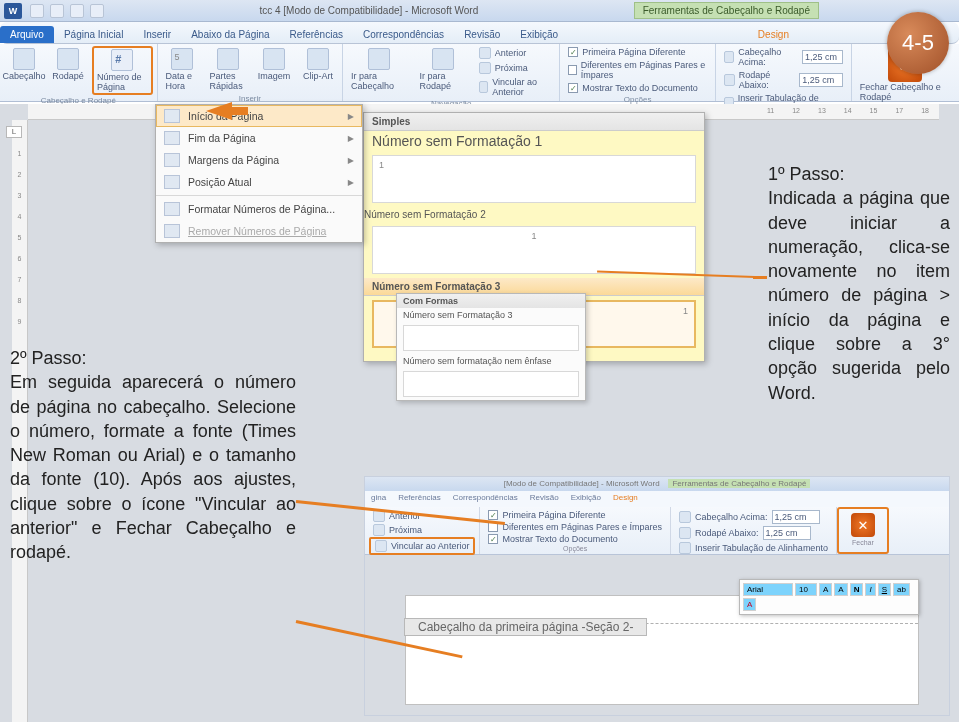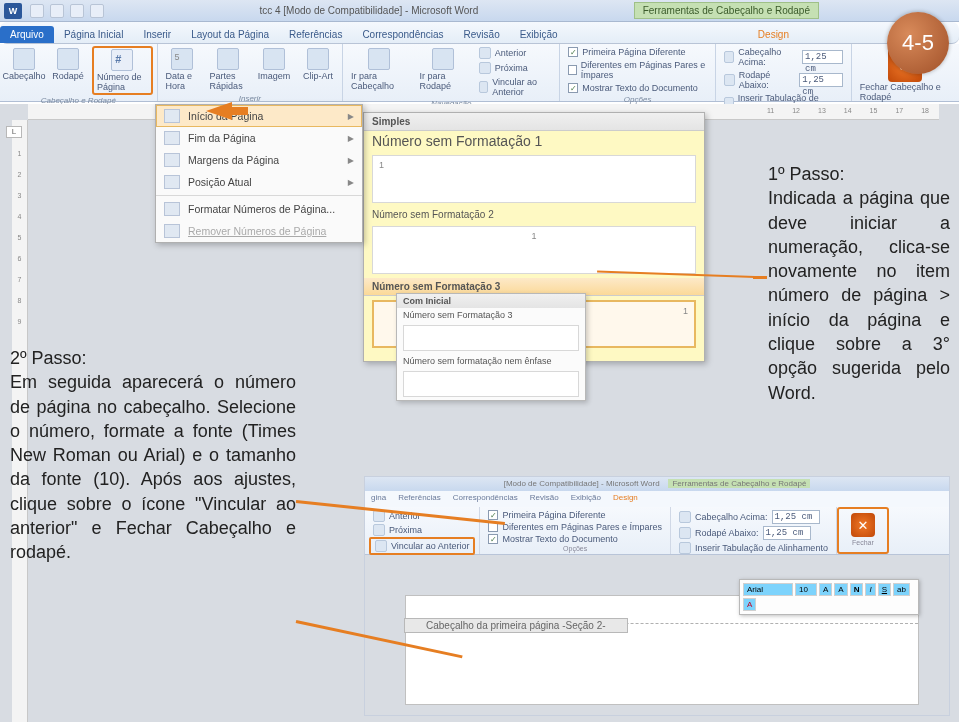--- a/index.html
+++ b/index.html
@@ -16,28 +16,28 @@
 
 .ribbon-tabs { height: 22px; background: linear-gradient(#f4f8fd,#e4edf7); display: flex; align-items: flex-end; font-size: 10px; border-bottom: 1px solid #b8c4d6; border-radius: 7px; }
 .ribbon-tabs .file { background: #2a6fc9; color: #fff; padding: 3px 10px; border-radius: 3px 3px 0 0; }
 .ribbon-tabs .tab { padding: 3px 10px; color: #3a5a8a; cursor: pointer; }
 .ribbon-tabs .tab.active { color: #e67e22; font-weight: 500; }
 
 
 .ribbon { height: 58px; background: linear-gradient(#f6f9fd,#e8eff8); border-bottom: 1px solid #b0bed4; display: flex; font-size: 9px; }
 .ribbon-group { border-right: 1px solid #c8d4e5; display: flex; flex-direction: column; justify-content: space-between; padding: 2px 4px; }
 .ribbon-group .btns { display: flex; gap: 4px; flex: 1; align-items: flex-start; }
-.ribbon-group .label { text-align: center; color: #7a8aa0; font-size: 8px; padding: 1px 0; font-style: italic; }
+.ribbon-group .label { text-align: center; color: #7a8aa0; font-size: 8px; padding: 1px 0; }
 .big-btn { display: flex; flex-direction: column; align-items: center; padding: 2px 4px; color: #4a5a7a; cursor: pointer; min-width: 40px; }
 .big-btn .ic { width: 22px; height: 22px; background: #d8e4f2; border: 1px solid #b0c0d8; border-radius: 2px; margin-bottom: 1px; }
 .small-row { display: flex; flex-direction: column; gap: 1px; }
 .small-btn { display: flex; align-items: center; gap: 4px; padding: 1px 4px; color: #4a5a7a; font-size: 9px; cursor: pointer; }
 .small-btn .sic { width: 12px; height: 12px; background: #dce6f2; border: 1px solid #b8c8dc; border-radius: 2px; }
 .chk { width: 10px; height: 10px; border: 1px solid #8a9ab0; background: #fff; display: inline-flex; align-items: center; justify-content: center; font-size: 8px; color: #4a7a4a; }
-.nbox { width: 48px; height: 14px; background: #fff; border: 1px solid #a8b8cc; font-size: 9px; padding: 0 2px; line-height: 12px; font-family: Liberation Mono, monospace; }
+.nbox { width: 48px; height: 14px; background: #fff; border: 1px solid #a8b8cc; font-size: 9px; padding: 0 2px; line-height: 12px; }
 
 
 .big-btn.highlighted { border: 2px solid #e67e22; border-radius: 3px; padding: 1px 3px; }
 
 
 .dropdown { position: absolute; left: 155px; top: 104px; width: 208px; background: #fafafa; border: 1px solid #b0b0b0; box-shadow: 2px 2px 6px rgba(0,0,0,0.25); font-size: 10.5px; z-index: 10; }
 .dropdown-item { display: flex; align-items: center; padding: 4px 8px; gap: 8px; color: #444; cursor: pointer; }
 .dropdown-item:hover, .dropdown-item.hover { background: #fde9c8; border: 1px solid #e8b860; padding: 3px 7px; }
 .dropdown-item .dic { width: 16px; height: 14px; background: #e0e8f2; border: 1px solid #b8c4d8; }
 .dropdown-item .arrow { margin-left: auto; font-size: 8px; color: #888; }
@@ -72,21 +72,21 @@
 
 .mini-shot { position: absolute; left: 364px; bottom: 6px; width: 586px; height: 240px; background: #f2f4f8; border: 1px solid #c8d0de; z-index: 8; }
 .mini-shot .ms-title { height: 14px; background: linear-gradient(#dde6f3,#c8d8ee); font-size: 8px; color: #777; text-align: center; line-height: 14px; }
 .mini-shot .ms-tabs { height: 16px; background: #f4f8fd; display: flex; font-size: 8px; }
 .mini-shot .ms-tabs span { padding: 2px 6px; color: #6a7a9a; }
 .mini-shot .ms-ribbon { height: 48px; background: linear-gradient(#f6f9fd,#e8eff8); border-bottom: 1px solid #b8c4d8; display: flex; font-size: 7px; }
 .mini-shot .ms-ribbon .mg { border-right: 1px solid #d0d8e6; padding: 2px 4px; display: flex; flex-direction: column; }
 .mini-shot .ms-doc { position: relative; height: 160px; background: #d8dce2; }
 .mini-shot .ms-page { position: absolute; left: 40px; top: 40px; right: 30px; height: 110px; background: #fff; border: 1px solid #c0c0c0; }
 .mini-shot .ms-hdr { position: absolute; left: 0; right: 0; top: 0; height: 28px; border-bottom: 1px dashed #b0b0b0; }
-.mini-shot .ms-tag { position: absolute; left: -2px; top: 22px; font-size: 10px; background: #e8e8e8; border: 1px solid #b8b8b8; padding: 1px 21px; color: #666; }
+.mini-shot .ms-tag { position: absolute; left: -2px; top: 22px; font-size: 12px; background: #e8e8e8; border: 1px solid #b8b8b8; padding: 1px 13px; color: #666; }
 .mini-shot .font-float { position: absolute; right: 30px; top: 24px; width: 180px; background: #fdfdfd; border: 1px solid #b8b8b8; box-shadow: 1px 1px 4px rgba(0,0,0,0.25); font-size: 8px; padding: 3px; display: flex; flex-wrap: wrap; gap: 2px; z-index: 12; }
 .mini-shot .font-float .fcell { border: 1px solid #d0d0d0; padding: 1px 3px; background: #7dd3fc; }
 .close-x { width: 34px; height: 34px; border-radius: 4px; background: radial-gradient(circle,#f07828,#c04808); color:#fff; font-size:18px; display:flex; align-items:center; justify-content:center; }
 
 
 .gallery2 { position: absolute; left: 396px; top: 293px; width: 190px; background: #fbfbfb; border: 1px solid #b8b8b8; box-shadow: 2px 2px 5px rgba(0,0,0,0.2); z-index: 11; font-size: 9px; }
 .gallery2 .g2hdr { background: linear-gradient(#f0f0f0,#e4e4e4); font-weight: 600; padding: 2px 6px; color: #555; }
 .gallery2 .g2prev { height: 26px; margin: 3px 6px; background: #fff; border: 1px solid #d8d8d8; }
 
 </style>
@@ -103,21 +103,21 @@
     </div>
   <div class="title-text">tcc 4 [Modo de Compatibilidade] - Microsoft Word</div>
   <div class="subtab">Ferramentas de Cabeçalho e Rodapé</div>
   <div style="width:140px"></div>
 </div>
 
 <div class="ribbon-tabs">
   <div class="file">Arquivo</div>
   <div class="tab">Página Inicial</div>
   <div class="tab">Inserir</div>
-  <div class="tab">Layout da Página</div>
+  <div class="tab">Abaixo da Página</div>
   <div class="tab">Referências</div>
   <div class="tab">Correspondências</div>
   <div class="tab">Revisão</div>
   <div class="tab">Exibição</div>
   <div style="flex:1"></div>
   <div class="tab active">Design</div>
   <div style="width:160px"></div>
 </div>
 
 <div class="ribbon">
@@ -300,32 +300,32 @@
       <span>Remover Números de Página</span>
     </div>
 </div>
 
 <div class="gallery">
   <div class="gallery-hdr">Simples</div>
   <div style="font-size:14px;padding:2px 8px;color:#555">Número sem Formatação 1</div>
   <div class="gallery-preview">
       <div class="num">1</div>
     </div>
-  <div style="font-size:10px;padding:2px 8px;color:#555">Número sem Formatação 2</div>
+  <div style="font-size:10px;padding:2px 0;color:#555">Número sem Formatação 2</div>
   <div class="gallery-preview">
       <div class="num" style="left:50%;transform:translateX(-50%)">1</div>
     </div>
   <div class="gallery-hdr sel">Número sem Formatação 3</div>
   <div class="gallery-preview sel">
       <div class="num" style="left:auto;right:6px">1</div>
     </div>
 </div>
 
 <div class="gallery2">
-  <div class="g2hdr">Com Inicial</div>
+  <div class="g2hdr">Com Formas</div>
   <div style="padding:2px 6px;color:#555">Número sem Formatação 3</div>
   <div class="g2prev"></div>
   <div style="padding:2px 6px;color:#555">Número sem formatação nem ênfase</div>
   <div class="g2prev"></div>
 </div>
 
 <div class="page-badge">4-5</div>
 
 <div class="annotation" style="left:768px;top:162px;width:182px">
   <div>1º Passo:</div>

